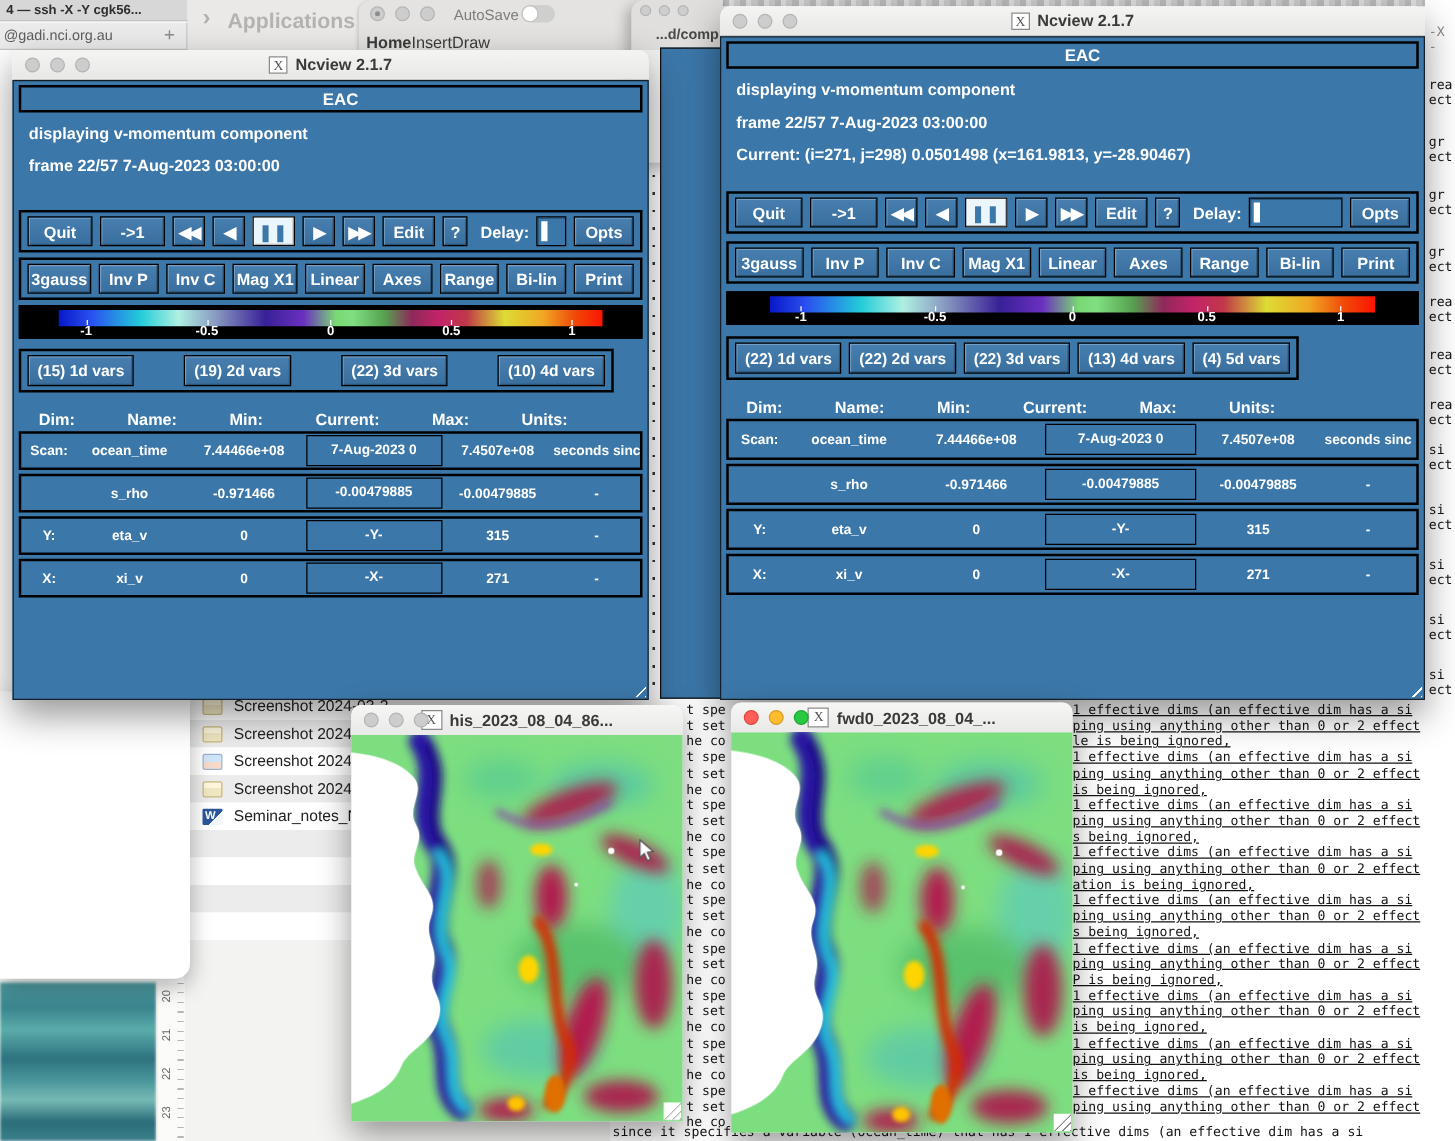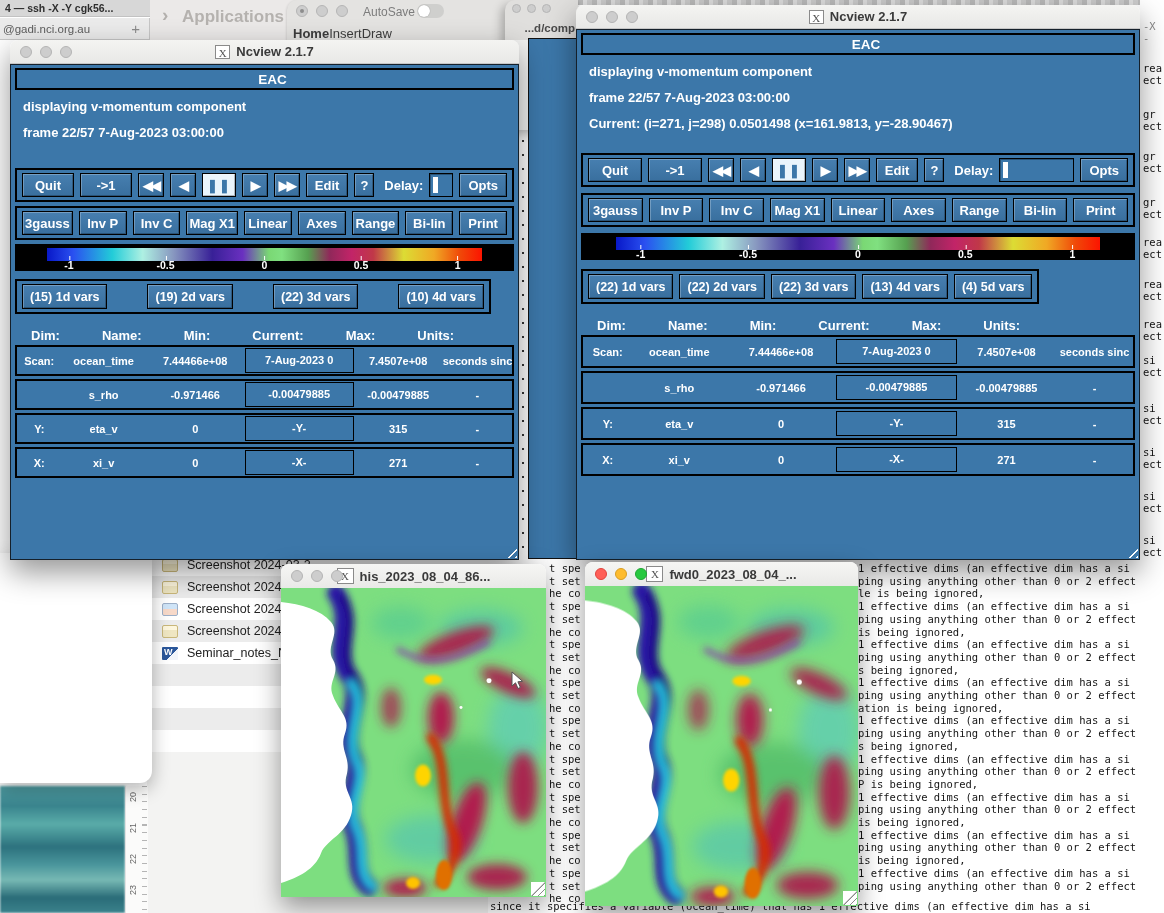--- a/index.html
+++ b/index.html
@@ -2,21 +2,21 @@
 <html><head>
 <meta charset="utf-8">
 <style>
   html,body{margin:0;padding:0;}
   body{width:1164px;height:913px;overflow:hidden;position:relative;background:#ffffff;
        font-family:"Liberation Sans",sans-serif;}
   .abs{position:absolute;}
   
   .mono{font-family:"DejaVu Sans Mono",monospace;color:#141414;font-size:10.5px;line-height:12.7px;white-space:pre;}
   #term-mid{left:549px;top:562px;z-index:1;}
-  #term-right{left:858px;top:562px;z-index:1;}
+  #term-right{left:858px;top:562px;z-index:1;text-decoration:underline;}
   #term-bottom{left:490px;top:900px;z-index:1;}
   #term-edge{left:1143px;top:0;z-index:1;width:21px;height:913px;}
   #term-edge .frag{position:absolute;left:0;font-family:"DejaVu Sans Mono",monospace;font-size:10.5px;color:#141414;}
   #term-edge .frag.dim{color:#8a8a8a;}
   #gap-dashes{left:520px;top:42px;width:7px;height:516px;z-index:1;
     background:repeating-linear-gradient(to bottom,#333 0 2px,transparent 2px 14px);
     background-size:2px 100%;background-repeat:repeat-y;background-position:2px 0;}
   #top-noise{left:578px;top:0;width:562px;height:5px;z-index:1;opacity:.85;
     background:repeating-linear-gradient(90deg,#aeaeae 0 5px,#d8d8d8 5px 9px,#c2c2c2 9px 14px);}
   

